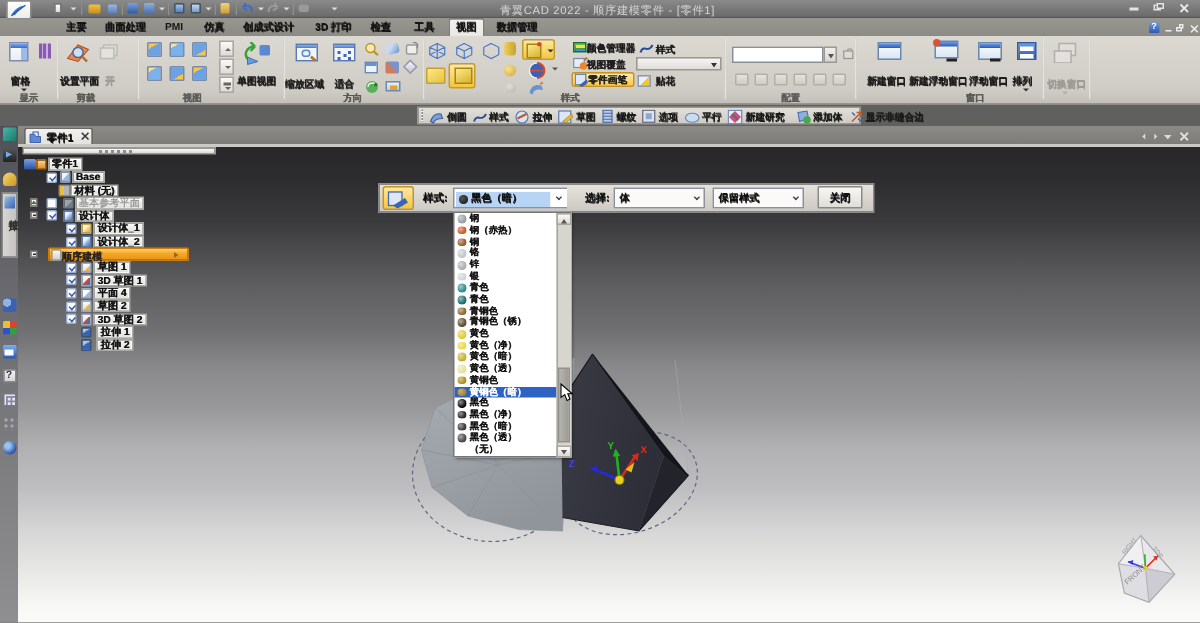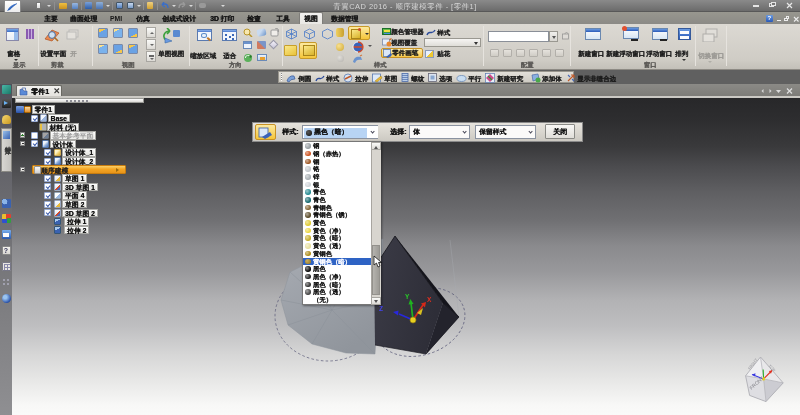--- a/index.html
+++ b/index.html
@@ -91,21 +91,21 @@
   </svg>
 <i class="qdd" style="left:172px"></i>
 <svg width="9" height="8" style="left:178px;top:2px">
     <path d="M1 6 C1 2 4 1 7 3 M7 3 L5 0 M7 3 L4 5" stroke="#9a9a9a" stroke-width="1.4" fill="none"></path>
   </svg>
 <i class="qdd" style="left:189px"></i>
 <i class="qsep" style="left:195px"></i>
 <div class="qi" style="left:199px;top:3px;width:7px;height:5px;background:#999;border-radius:2px"></div>
 <i class="qdd" style="left:221px"></i>
 
-<div class="cjk" style="left:295px;top:2px;width:220px;color:#d6d6d6;font-size:7.5px;letter-spacing:0.45px;text-align:center;white-space:nowrap;font-weight:normal;text-shadow:none">青翼CAD 2016 - 顺序建模零件 - [零件1]</div>
+<div class="cjk" style="left:295px;top:2px;width:220px;color:#d6d6d6;font-size:7.5px;letter-spacing:0.45px;text-align:center;white-space:nowrap;font-weight:normal;text-shadow:none">青翼CAD 2022 - 顺序建模零件 - [零件1]</div>
 
 <div style="left:753px;top:5px;width:6px;height:1.5px;background:#e4e4e4"></div>
 <div style="left:769px;top:3px;width:5px;height:4px;border:1px solid #e4e4e4"></div>
 <div style="left:771px;top:2px;width:5px;height:4px;border:1px solid #e4e4e4;background:#777"></div>
 <svg width="8" height="8" style="left:786px;top:2px">
     <path d="M1 1 L6 6 M6 1 L1 6" stroke="#e8e8e8" stroke-width="1.2"></path>
   </svg>
 
 <div id="tabrow"></div>
 

